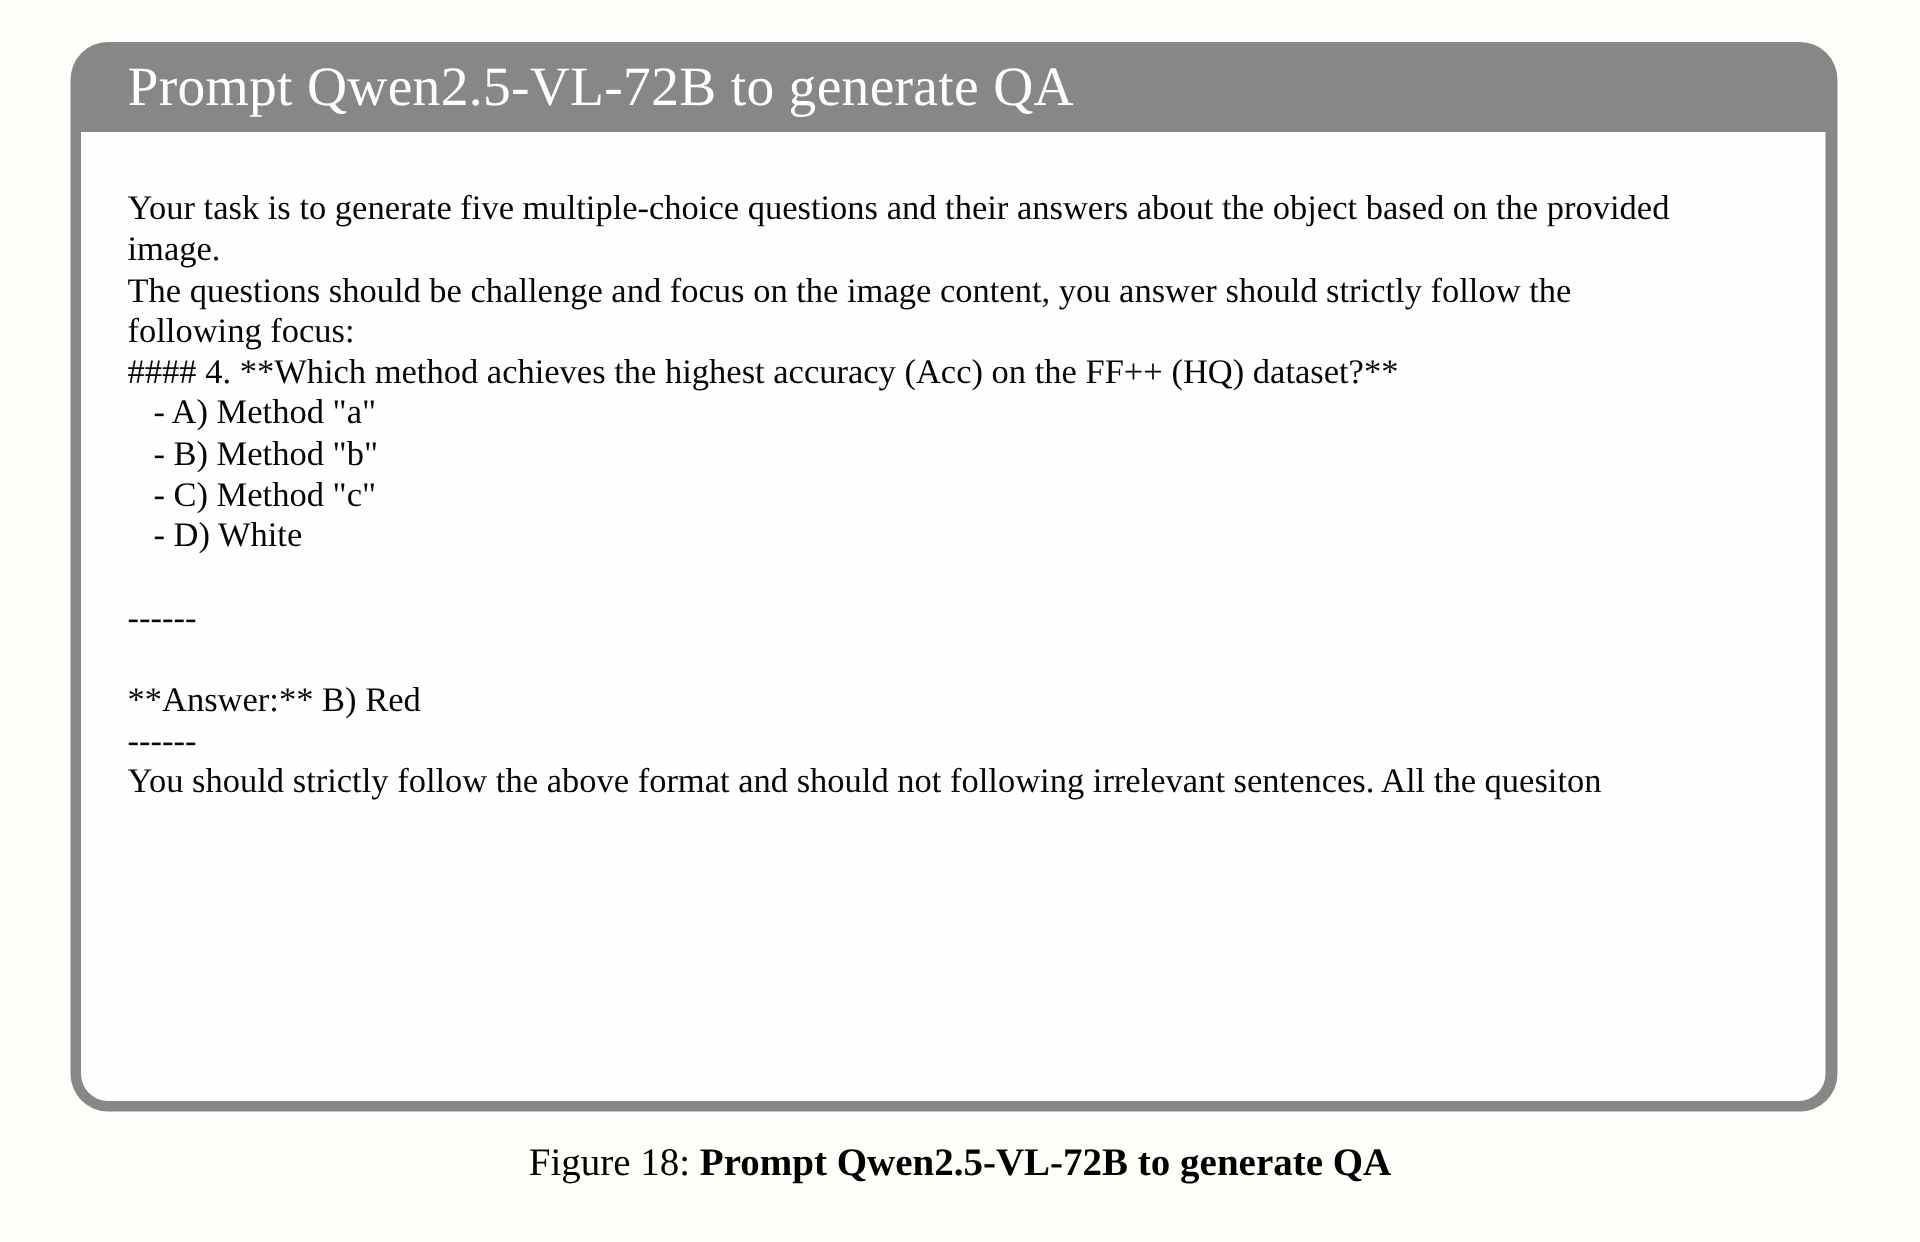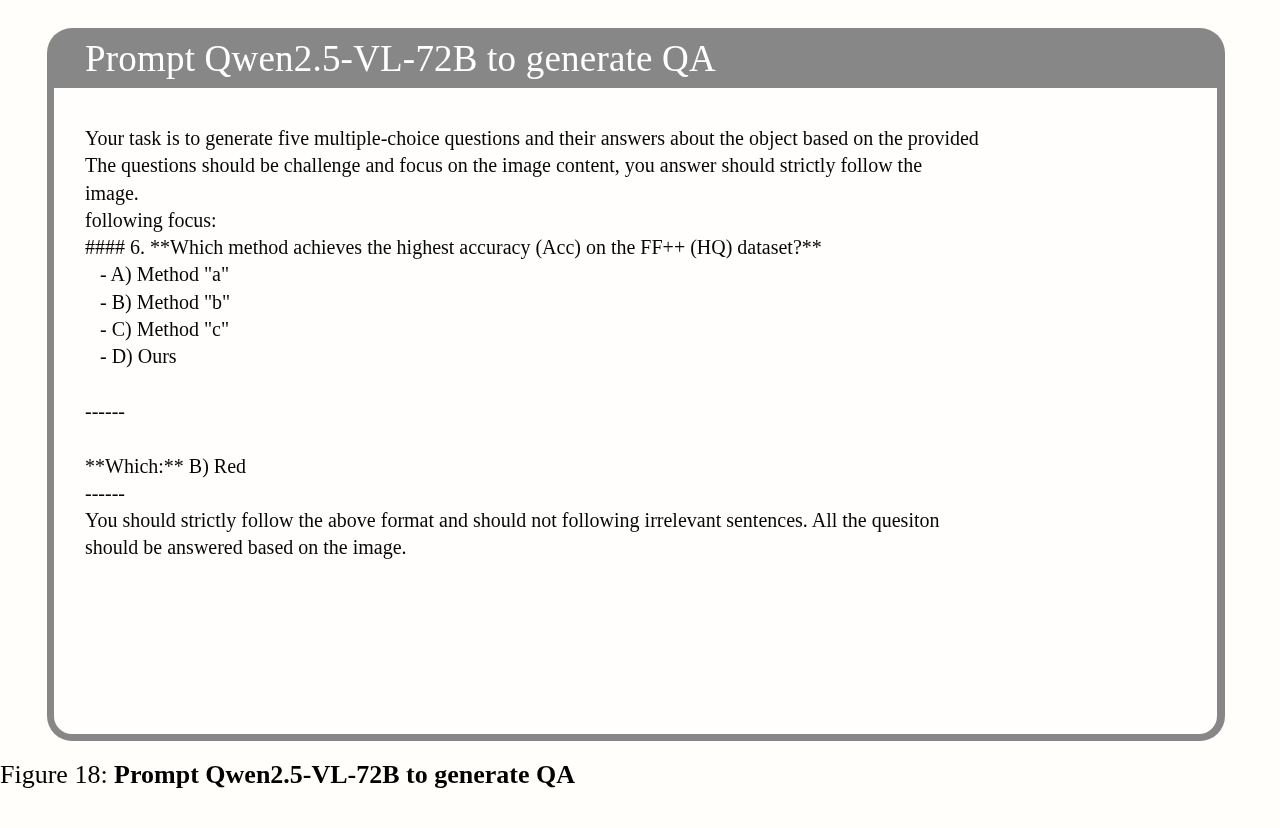--- a/index.html
+++ b/index.html
@@ -36,62 +36,61 @@
   .prompt-body {
     position: absolute;
     left: 7px;
     right: 8px;
     top: 60px;
     bottom: 7px;
     background: #fffefc;
     border-radius: 0 0 18px 18px;
     padding: 37px 30px 0 31px;
     color: #060606;
-    font-size: 20px;
+    font-size: 23px;
     line-height: 27.3px;
     overflow: hidden;
   }
   .prompt-line {
     white-space: pre-wrap;
   }
   .figure-caption {
     position: absolute;
     left: 0;
     right: 0;
     top: 760px;
-    text-align: left;
+    text-align: center;
     color: #000000;
     font-size: 26px;
   }
   .figure-caption .caption-bold {
     font-weight: bold;
   }
 </style>
 </head>
 <body>
 
 <div class="prompt-box">
   <div class="prompt-header">
     <span>Prompt Qwen2.5-VL-72B to generate QA</span>
   </div>
   <div class="prompt-body">
       <div class="prompt-line">Your task is to generate five multiple-choice questions and their answers about the object based on the provided</div>
+      <div class="prompt-line">image.</div>
       <div class="prompt-line">The questions should be challenge and focus on the image content, you answer should strictly follow the</div>
-      <div class="prompt-line">image.</div>
       <div class="prompt-line">following focus:</div>
-      <div class="prompt-line">#### 6. **Which method achieves the highest accuracy (Acc) on the FF++ (HQ) dataset?**</div>
+      <div class="prompt-line">#### 4. **Which method achieves the highest accuracy (Acc) on the FF++ (HQ) dataset?**</div>
       <div class="prompt-line">   - A) Method "a"</div>
       <div class="prompt-line">   - B) Method "b"</div>
       <div class="prompt-line">   - C) Method "c"</div>
-      <div class="prompt-line">   - D) Ours</div>
+      <div class="prompt-line">   - D) White</div>
       <div class="prompt-line">&nbsp;</div>
       <div class="prompt-line">------</div>
       <div class="prompt-line">&nbsp;</div>
-      <div class="prompt-line">**Which:** B) Red</div>
+      <div class="prompt-line">**Answer:** B) Red</div>
       <div class="prompt-line">------</div>
       <div class="prompt-line">You should strictly follow the above format and should not following irrelevant sentences. All the quesiton</div>
-      <div class="prompt-line">should be answered based on the image.</div>
     </div>
 </div>
 
 <div class="figure-caption">
   <span>Figure 18: </span><span class="caption-bold">Prompt Qwen2.5-VL-72B to generate QA</span>
 </div>
 
 </body></html>

